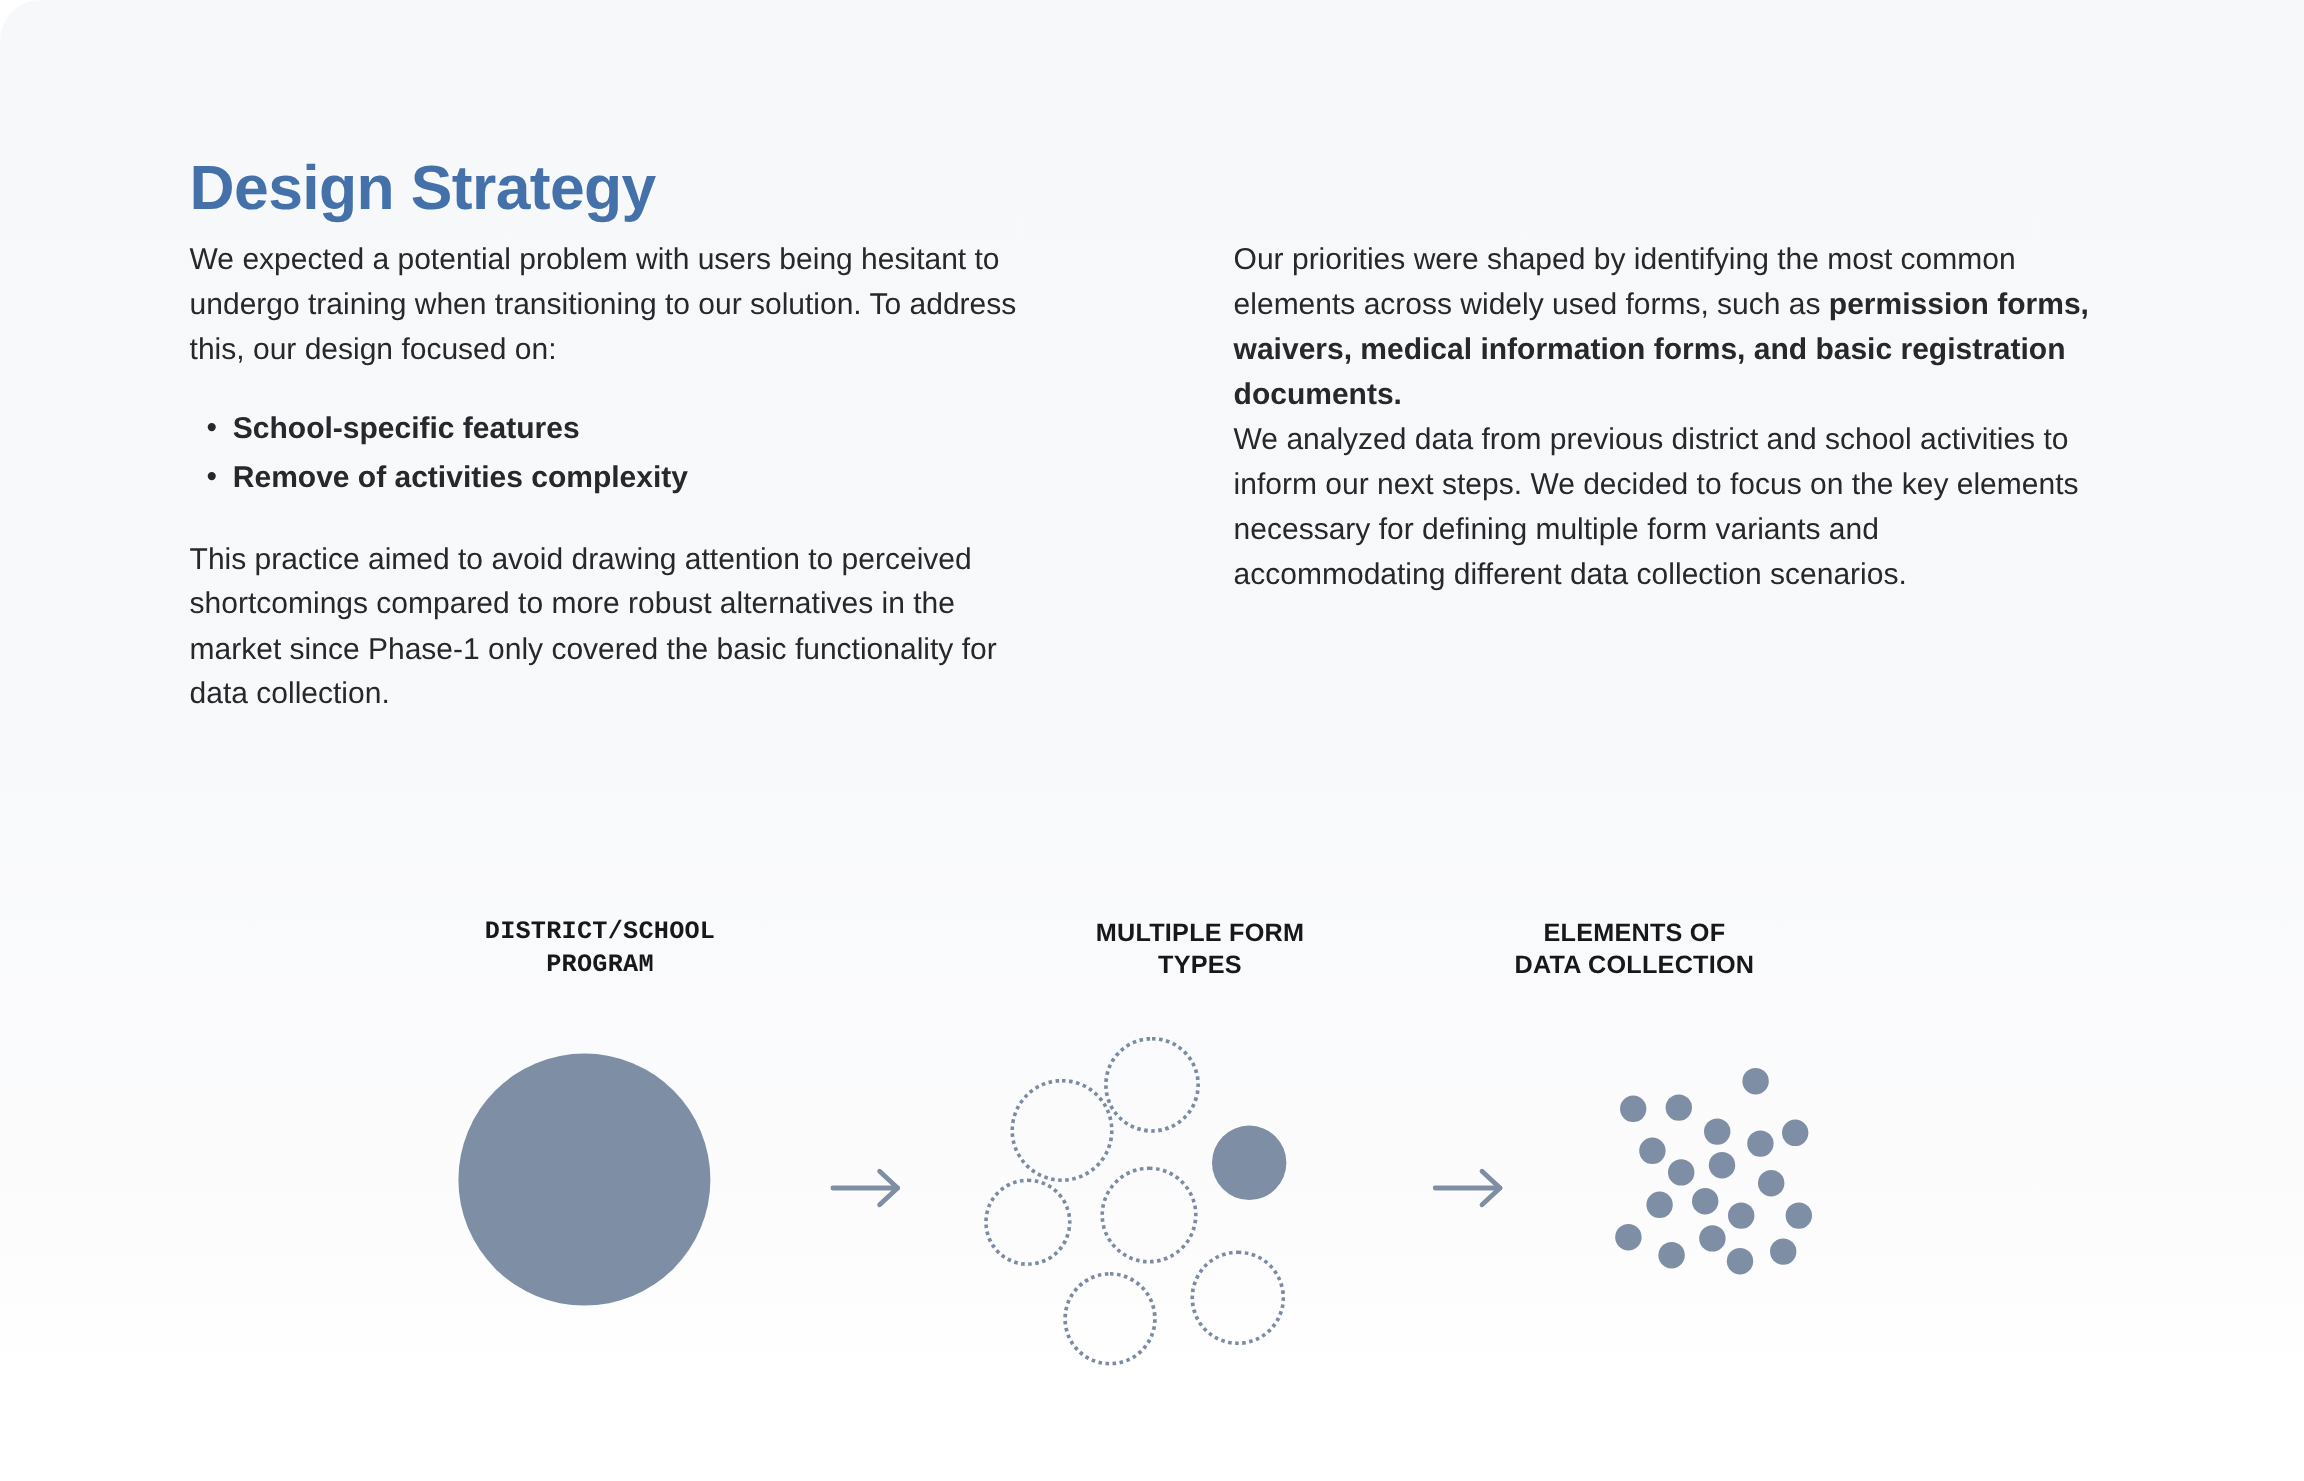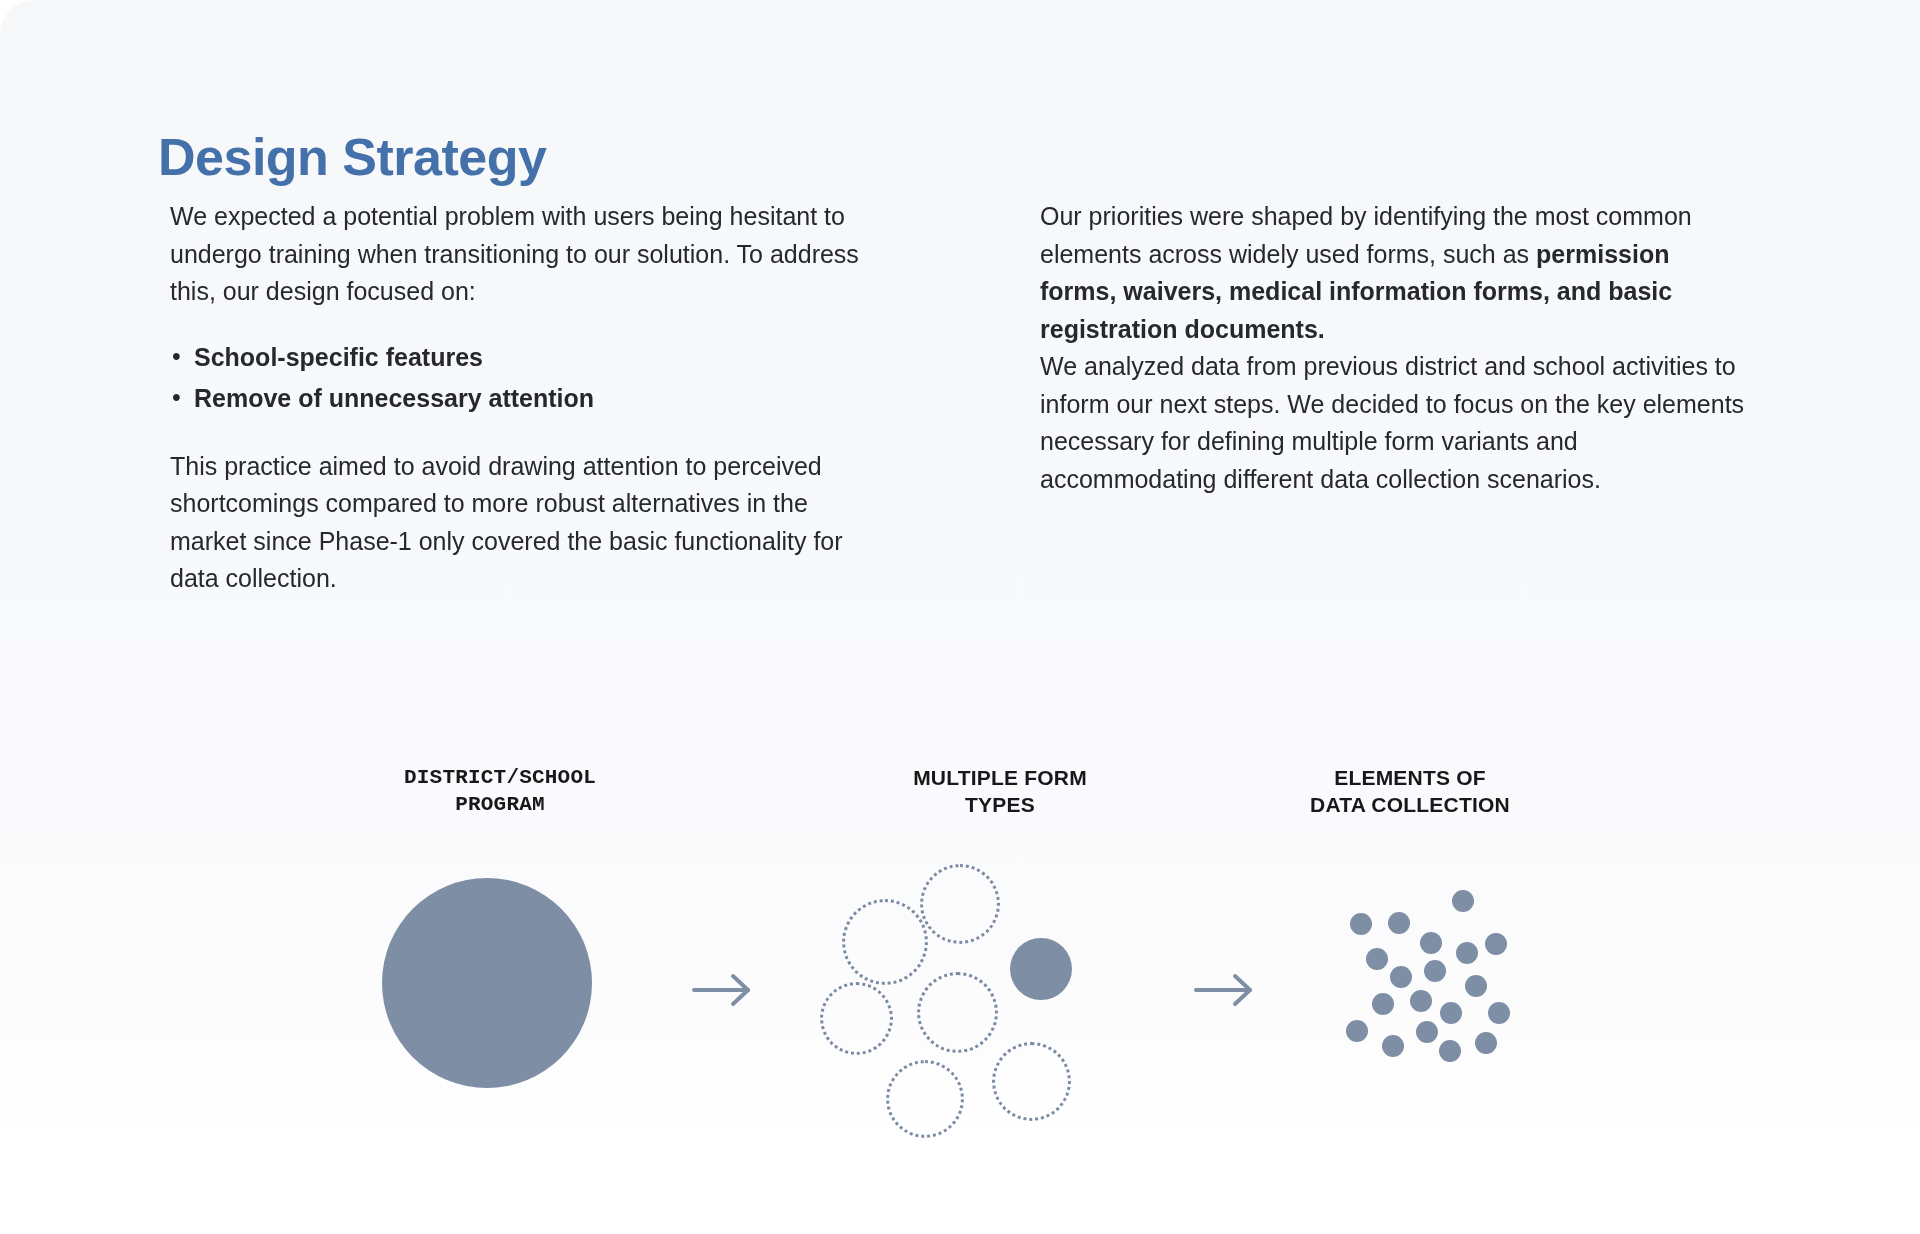--- a/index.html
+++ b/index.html
@@ -44,21 +44,21 @@
     position: absolute;
     top: 198px;
     width: 718px;
     font-size: 25px;
     line-height: 1.5;
     color: #26282c;
   }
   #col-left  { left: 158px; }
   #col-right { left: 1028px; }
 
-  .para { margin: 0 0 28px 12px; }
+  .para { margin: 0 0 28px 0; }
   .para.tight { margin-bottom: 0; }
 
   .bullet-list {
     margin: 4px 0 30px 0;
     padding: 0;
     list-style: none;
   }
   .bullet-list li {
     position: relative;
     padding-left: 36px;
@@ -90,21 +90,21 @@
     font-size: 21px;
     font-weight: 700;
     letter-spacing: 0.2px;
     line-height: 1.27;
     color: #17181a;
     text-transform: uppercase;
     white-space: pre-line;
   }
   #label-1 { left: 340px;  top: 20px; width: 320px; font-family: Liberation Mono, monospace; }
   #label-2 { left: 840px;  top: 20px; width: 320px; text-align: center; }
-  #label-3 { left: 1190px; top: 20px; width: 440px; text-align: center; }
+  #label-3 { left: 1142px; top: 20px; width: 440px; text-align: center; }
 
   
   #big-circle {
     position: absolute;
     left: 382px;
     top: 133px;
     width: 210px;
     height: 210px;
     border-radius: 50%;
     background: #7e8ea5;
@@ -157,21 +157,21 @@
 <body>
 
 <div id="card"></div>
 
 <h1 id="page-title">Design Strategy</h1>
 
 <div class="column" id="col-left">
   <p class="para">We expected a potential problem with users being hesitant to undergo training when transitioning to our solution. To address this, our design focused on:</p>
   <ul class="bullet-list">
     <li>School-specific features</li>
-    <li>Remove of unnecessary attention</li>
+    <li>Remove of activities complexity</li>
   </ul>
   <p class="para tight">This practice aimed to avoid drawing attention to perceived shortcomings compared to more robust alternatives in the market since Phase-1 only covered the basic functionality for data collection.</p>
 </div>
 
 <div class="column" id="col-right">
   <p class="para tight"><span>Our priorities were shaped by identifying the most common elements across widely used forms, such as </span><span class="strong">permission forms, waivers, medical information forms, and basic registration documents.</span></p>
   <p class="para">We analyzed data from previous district and school activities to inform our next steps. We decided to focus on the key elements necessary for defining multiple form variants and accommodating different data collection scenarios.</p>
 </div>
 
 <div id="diagram">

